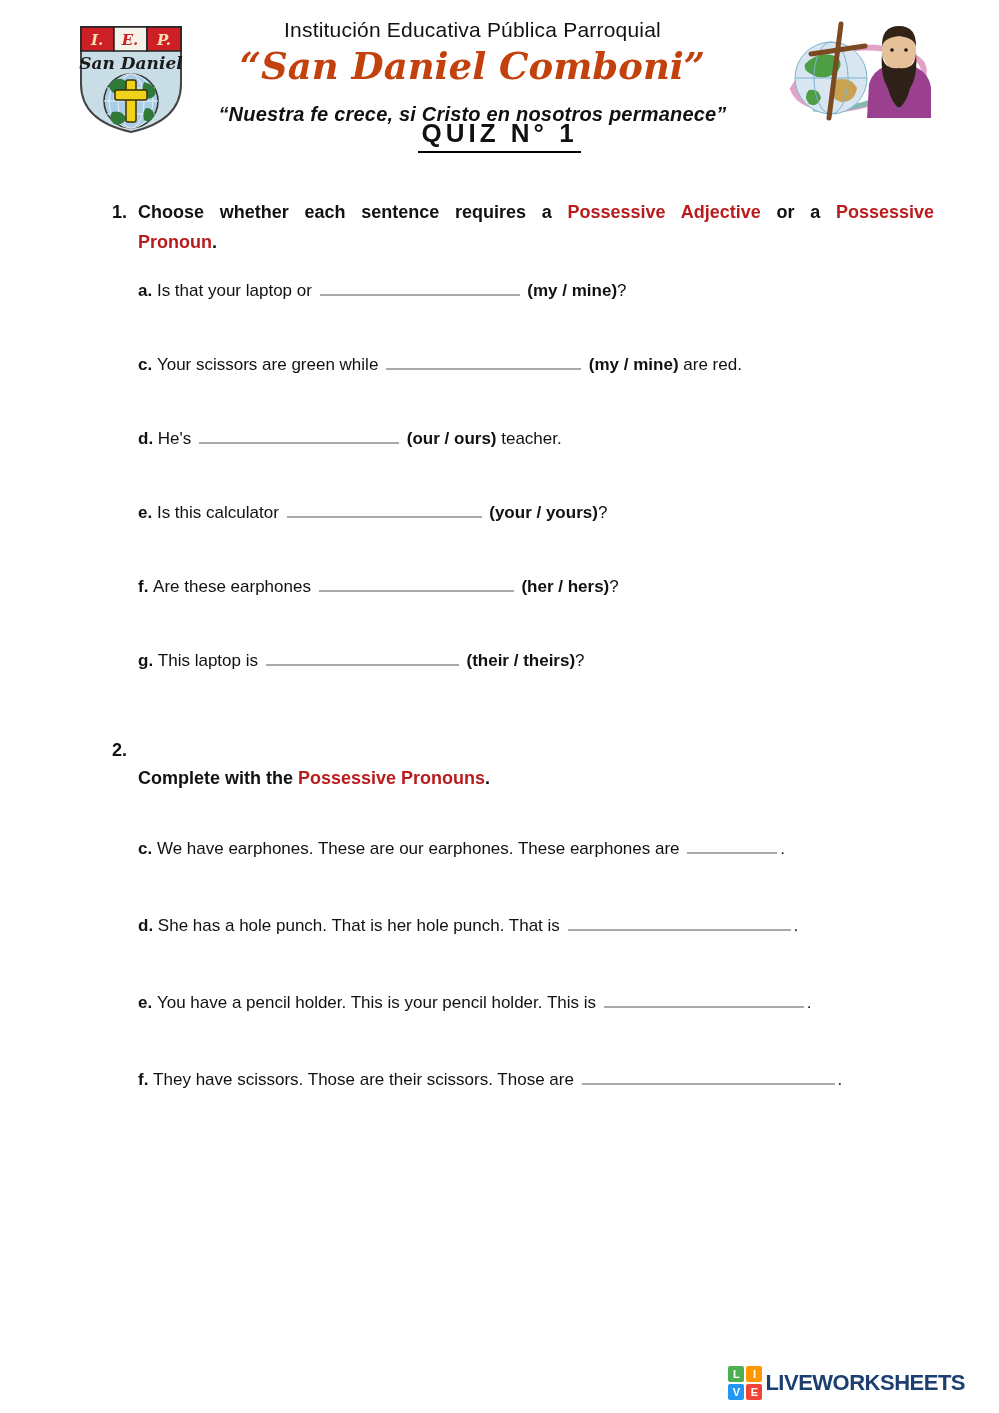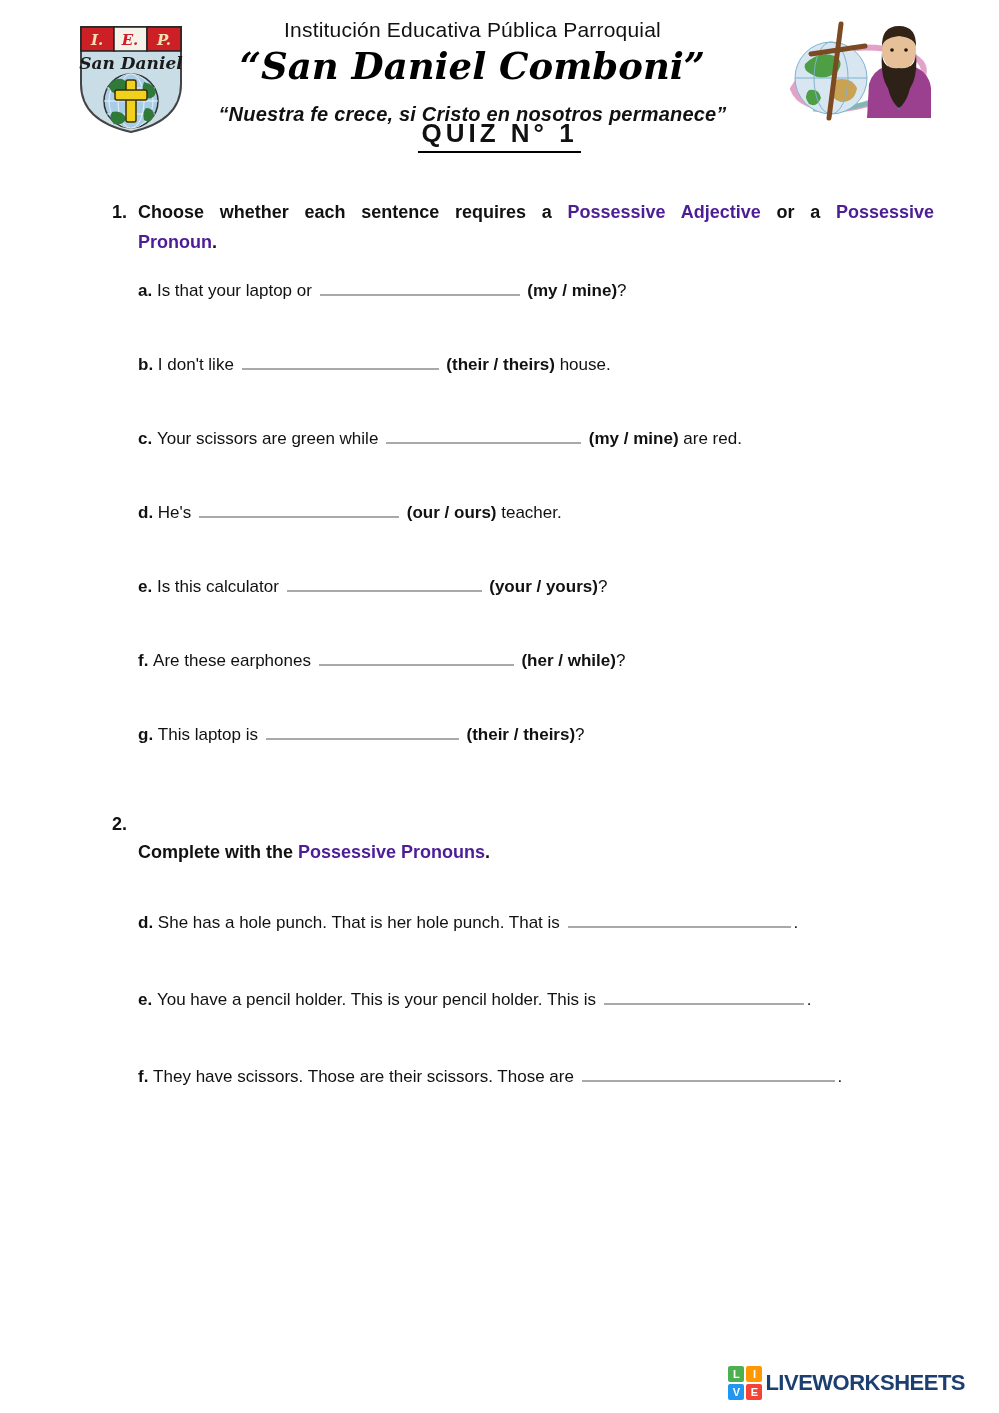--- a/index.html
+++ b/index.html
@@ -32,21 +32,21 @@
     font-size:26px;font-weight:bold;letter-spacing:4px;
     border-bottom:2px solid #000;padding:0 3px 2px 3px;
   }
 
   
   .content{position:absolute;left:112px;top:197px;width:830px;}
   .q-head{display:flex;font-size:18px;font-weight:bold;line-height:30px;}
   .q-num{width:26px;flex:0 0 26px;}
   .q-instr{width:796px;}
   .jline{text-align:justify;text-align-last:justify;}
-  .red{color:#4c1d95;}
+  .red{color:#b91c1c;}
   .items{padding-left:26px;}
   .item{font-size:17px;line-height:20px;}
   .ex1 .item{margin-bottom:54px;}
   .ex2 .item{margin-bottom:57px;}
   .ex1 .q-head{margin-bottom:24px;}
   .ex2{margin-top:64px;}
   .ex2 .q-head{margin-bottom:46px;}
   .item-label{font-weight:bold;}
   .bold{font-weight:bold;}
   .blank{
@@ -98,21 +98,21 @@
       <path d="M68,84 q8,0 8,8 q-4,8 -10,4 q-2,-8 2,-12 z" fill="#2f7a38"></path>
       <g stroke="#3a3000" stroke-width="1.5" fill="#f0d21d">
         <rect x="48" y="56" width="10" height="42" rx="2"></rect>
         <rect x="37" y="66" width="32" height="10" rx="2"></rect>
       </g>
     </svg>
   </div>
 
   <div class="header-text">
     <div class="inst-line">Institución Educativa Pública Parroquial</div>
-    <div class="school-name" style="color:#000000;">“San Daniel Comboni”</div>
+    <div class="school-name" style="color:#c2410c;">“San Daniel Comboni”</div>
     <div class="motto">“Nuestra fe crece, si Cristo en nosotros permanece”</div>
   </div>
 
   <div class="comboni">
     <svg width="152" height="112" viewBox="0 0 152 112">
       <path d="M10,75 Q40,20 120,38 Q145,46 140,62 Q120,86 60,95 Q18,96 10,75 Z" fill="none" stroke="#d984b6" stroke-width="6" opacity="0.75"></path>
       <path d="M30,95 Q90,100 132,60" fill="none" stroke="#5fc0ae" stroke-width="5" opacity="0.75"></path>
       <circle cx="48" cy="64" r="36" fill="#d8e6f2"></circle>
       <path d="M22,50 q14,-14 30,-8 q10,6 2,16 q-14,10 -26,2 q-8,-4 -6,-10 z" fill="#4d9e45"></path>
       <path d="M52,66 q16,-4 22,8 q-2,14 -16,14 q-12,-4 -10,-14 z" fill="#c9a254"></path>
@@ -144,37 +144,37 @@
     <section class="ex1">
       <div class="q-head">
         <span class="q-num">1.</span>
         <span class="q-instr">
           <span class="jline" style="display:block;"><span>Choose whether each sentence requires a </span><span class="red">Possessive Adjective</span><span> or a </span><span class="red">Possessive</span></span>
           <span style="display:block;"><span class="red">Pronoun</span><span>.</span></span>
         </span>
       </div>
       <div class="items">
           <div class="item"><span class="item-label">a. </span><span>Is that your laptop or </span><span class="blank" style="width: 200px;"></span><span> </span><span class="bold">(my / mine)</span><span>?</span></div>
-          <div class="item"><span class="item-label">b. </span><span>I don't like </span><span class="blank" style="width: 197px;"></span><span> </span><span class="bold">(their / theirs)</span><span> house.</span></div>
           <div class="item"><span class="item-label">c. </span><span>Your scissors are green while </span><span class="blank" style="width: 195px;"></span><span> </span><span class="bold">(my / mine)</span><span> are red.</span></div>
           <div class="item"><span class="item-label">d. </span><span>He's </span><span class="blank" style="width: 200px;"></span><span> </span><span class="bold">(our / ours)</span><span> teacher.</span></div>
           <div class="item"><span class="item-label">e. </span><span>Is this calculator </span><span class="blank" style="width: 195px;"></span><span> </span><span class="bold">(your / yours)</span><span>?</span></div>
-          <div class="item"><span class="item-label">f. </span><span>Are these earphones </span><span class="blank" style="width: 195px;"></span><span> </span><span class="bold">(her / while)</span><span>?</span></div>
+          <div class="item"><span class="item-label">f. </span><span>Are these earphones </span><span class="blank" style="width: 195px;"></span><span> </span><span class="bold">(her / hers)</span><span>?</span></div>
           <div class="item"><span class="item-label">g. </span><span>This laptop is </span><span class="blank" style="width: 193px;"></span><span> </span><span class="bold">(their / theirs)</span><span>?</span></div>
         </div>
     </section>
 
     <section class="ex2">
       <div class="q-head">
         <span class="q-num">2.</span>
         <span class="q-instr">
           <span style="display:block;margin-top:28px;"><span>Complete with the </span><span class="red">Possessive Pronouns</span><span>.</span></span>
         </span>
       </div>
       <div class="items">
+          <div class="item"><span class="item-label">c. </span><span>We have earphones. These are our earphones. These earphones are </span><span class="blank" style="width: 90px;"></span><span>.</span></div>
           <div class="item"><span class="item-label">d. </span><span>She has a hole punch. That is her hole punch. That is </span><span class="blank" style="width: 223px;"></span><span>.</span></div>
           <div class="item"><span class="item-label">e. </span><span>You have a pencil holder. This is your pencil holder. This is </span><span class="blank" style="width: 200px;"></span><span>.</span></div>
           <div class="item"><span class="item-label">f. </span><span>They have scissors. Those are their scissors. Those are </span><span class="blank" style="width: 253px;"></span><span>.</span></div>
         </div>
     </section>
 
   </div>
 
   <div class="footer">
     <div class="lw-logo">

